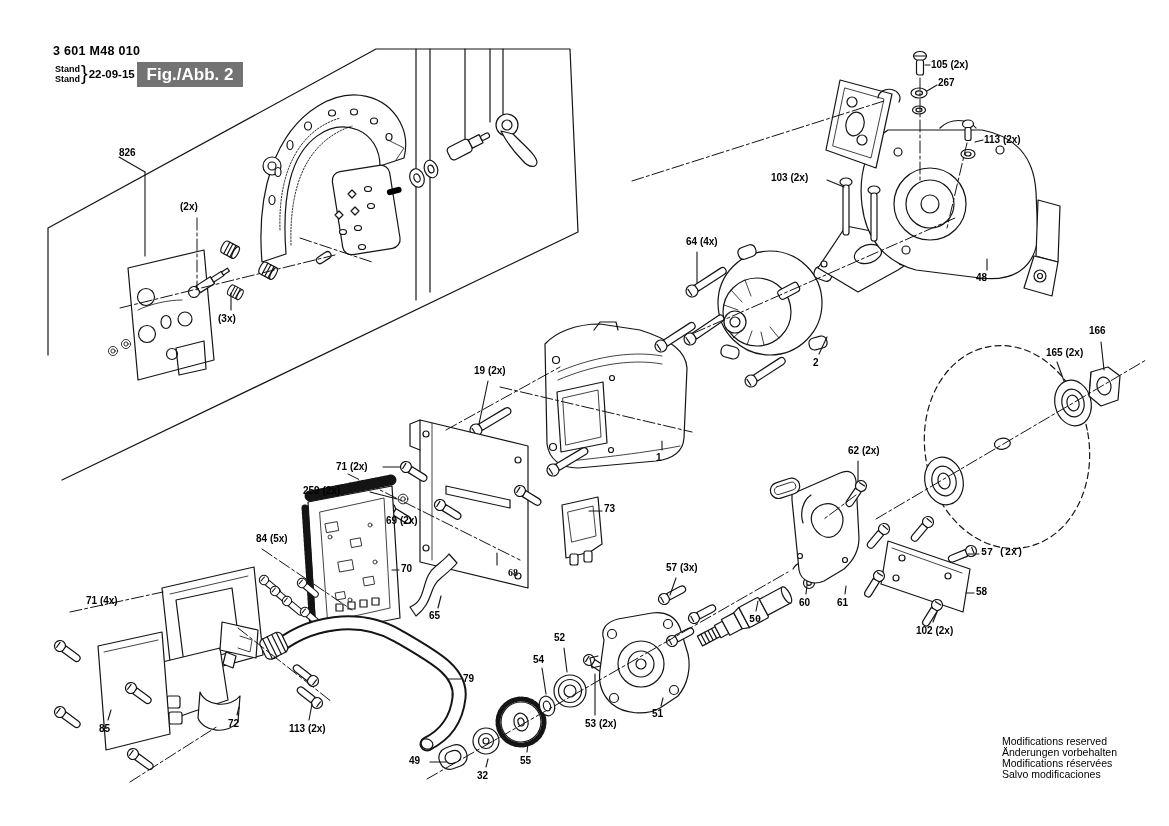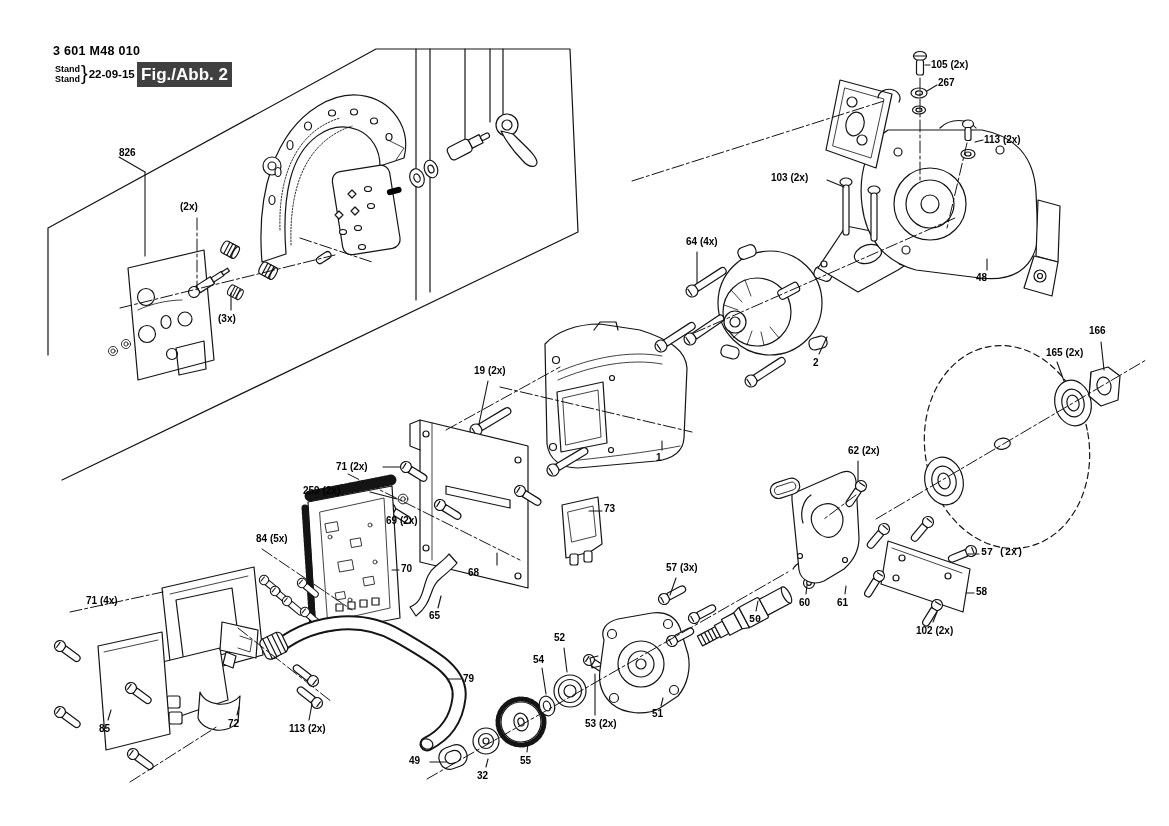--- a/index.html
+++ b/index.html
@@ -5,21 +5,21 @@
   html,body{margin:0;padding:0;background:#fff;}
   .stage{position:relative;width:1169px;height:826px;background:#ffffff;overflow:hidden;
          font-family:"Liberation Sans",sans-serif;color:#000;}
   svg.drawing{position:absolute;left:0;top:0;width:1169px;height:826px;}
   .hdr{position:absolute;left:53px;top:44px;}
   .hdr .pn{font-size:12.5px;font-weight:bold;letter-spacing:.3px;}
   .issue{position:absolute;left:55px;top:62px;display:flex;align-items:center;}
   .issue .lbl{font-size:9px;font-weight:bold;line-height:10px;}
   .issue .brace{font-size:20px;font-weight:400;margin:0 1px 0 1px;transform:scaleY(1.05);}
   .issue .date{font-size:11.5px;font-weight:bold;}
-  .figbox{position:absolute;left:137px;top:62px;width:95px;height:25px;background:#404040;
+  .figbox{position:absolute;left:137px;top:62px;width:106px;height:25px;background:#737373;
           color:#fff;font-size:17px;font-weight:bold;display:flex;align-items:center;justify-content:center;}
   .part-label{position:absolute;font-size:10px;font-weight:bold;white-space:nowrap;line-height:14px;}
   .legal{position:absolute;left:1002px;top:736px;font-size:10.5px;line-height:11px;}
   .dd{stroke-dasharray:12 3 3 3;fill:none;stroke-width:1;}
   .ld{stroke-width:1.1;}
   .nf{fill:none;}
   .thin{stroke-width:.8;}
   .txtband{stroke-dasharray:1.6 1.6;stroke-width:.9;fill:none;}
 </style>
 </head>
@@ -562,21 +562,21 @@
       <div class="part-label" style="left: 474px; top: 364px;">19 (2x)</div>
       <div class="part-label" style="left: 656px; top: 451px;">1</div>
       <div class="part-label" style="left: 336px; top: 460px;">71 (2x)</div>
       <div class="part-label" style="left: 848px; top: 444px;">62 (2x)</div>
       <div class="part-label" style="left: 303px; top: 484px;">259 (2x)</div>
       <div class="part-label" style="left: 386px; top: 514px;">69 (2x)</div>
       <div class="part-label" style="left: 604px; top: 502px;">73</div>
       <div class="part-label" style="left: 256px; top: 532px;">84 (5x)</div>
       <div class="part-label" style="left: 981px; top: 546px; font-family: Liberation Mono, monospace;">57 (2x)</div>
       <div class="part-label" style="left: 401px; top: 562px;">70</div>
-      <div class="part-label" style="left: 468px; top: 566px;">68</div>
+      <div class="part-label" style="left: 508px; top: 566px; font-family: Liberation Serif, serif;">68</div>
       <div class="part-label" style="left: 666px; top: 561px;">57 (3x)</div>
       <div class="part-label" style="left: 976px; top: 585px;">58</div>
       <div class="part-label" style="left: 52px; top: 594px; margin-left: 34px;">71 (4x)</div>
       <div class="part-label" style="left: 799px; top: 596px;">60</div>
       <div class="part-label" style="left: 837px; top: 596px;">61</div>
       <div class="part-label" style="left: 429px; top: 609px;">65</div>
       <div class="part-label" style="left: 749px; top: 613px; font-family: Liberation Mono, monospace;">50</div>
       <div class="part-label" style="left: 916px; top: 624px;">102 (2x)</div>
       <div class="part-label" style="left: 554px; top: 631px;">52</div>
       <div class="part-label" style="left: 533px; top: 653px;">54</div>
@@ -584,13 +584,19 @@
       <div class="part-label" style="left: 652px; top: 707px;">51</div>
       <div class="part-label" style="left: 585px; top: 717px;">53 (2x)</div>
       <div class="part-label" style="left: 228px; top: 717px;">72</div>
       <div class="part-label" style="left: 289px; top: 722px;">113 (2x)</div>
       <div class="part-label" style="left: 99px; top: 722px;">85</div>
       <div class="part-label" style="left: 520px; top: 754px;">55</div>
       <div class="part-label" style="left: 477px; top: 769px;">32</div>
       <div class="part-label" style="left: 409px; top: 754px;">49</div>
     </div>
 
+  <div class="legal">
+    <div>Modifications reserved</div>
+    <div>Änderungen vorbehalten</div>
+    <div>Modifications réservées</div>
+    <div>Salvo modificaciones</div>
+  </div>
 </div>
 
 </body></html>

